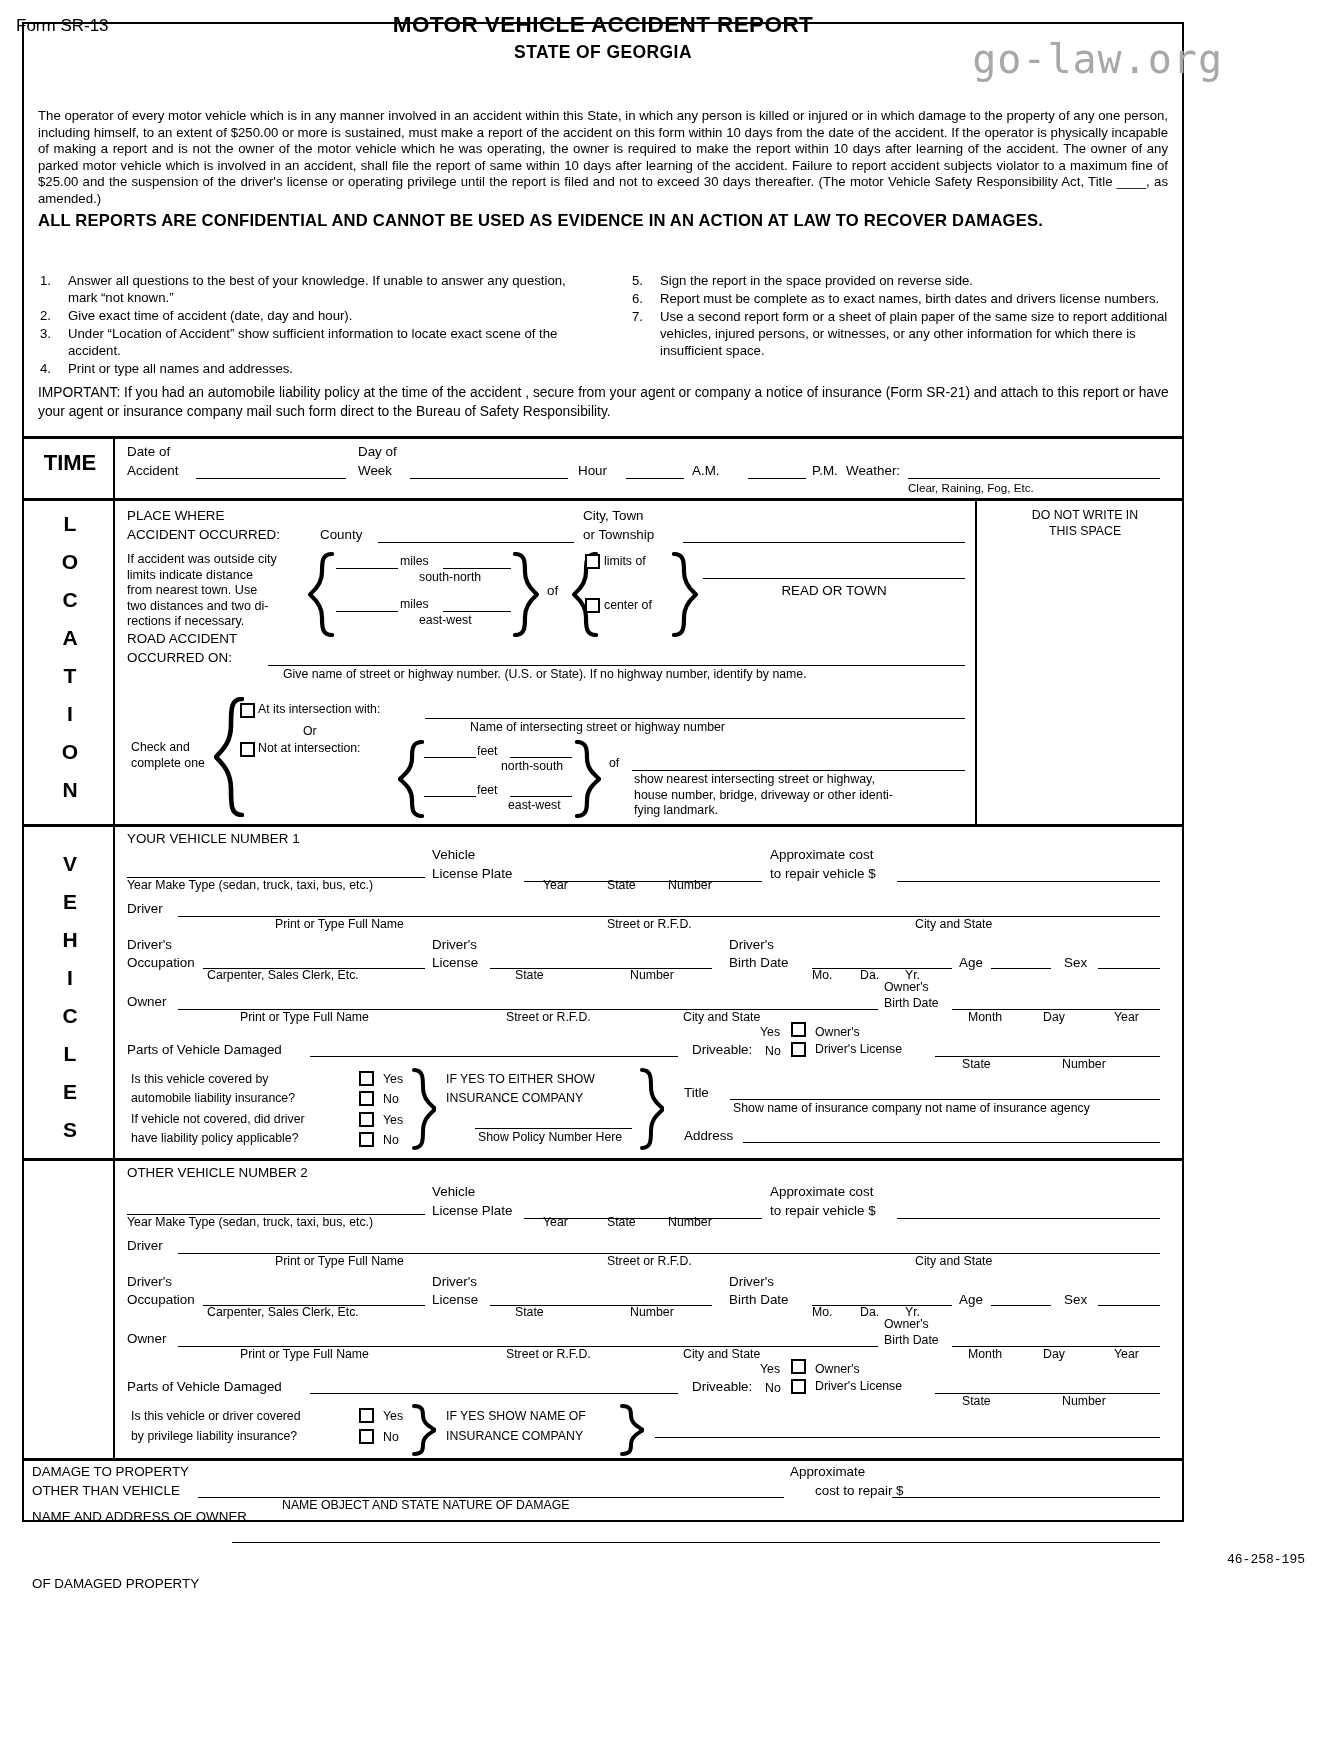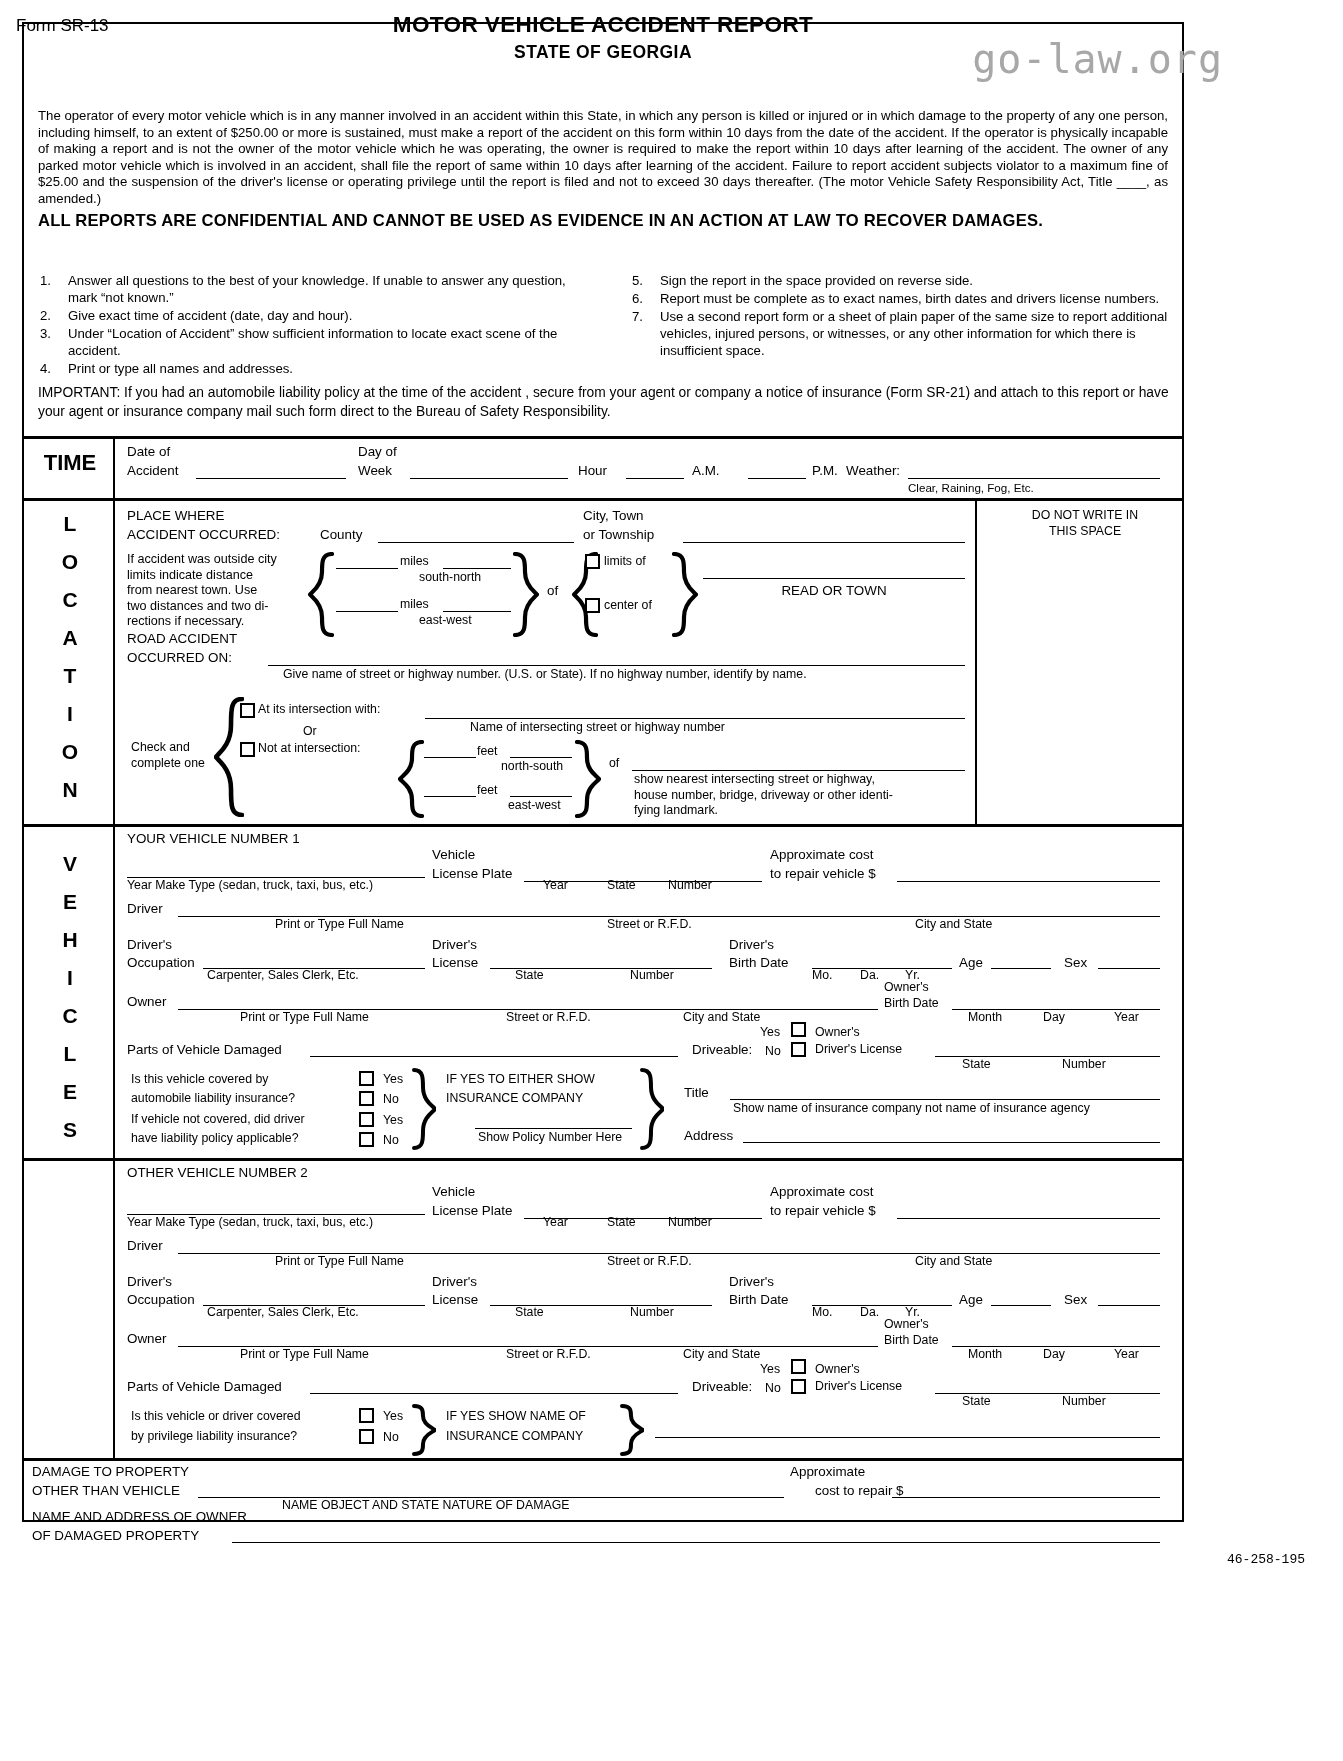--- a/index.html
+++ b/index.html
@@ -501,18 +501,18 @@
   <div class="fld" style="left:32px;top:1464px;">DAMAGE TO PROPERTY</div>
   <div class="fld" style="left:32px;top:1483px;">OTHER THAN VEHICLE</div>
   <div class="rule" style="left:198px;top:1497px;width:586px;"></div>
   <div class="fld small" style="left:282px;top:1498px;">NAME OBJECT AND STATE NATURE OF DAMAGE</div>
 
   <div class="fld" style="left:790px;top:1464px;">Approximate</div>
   <div class="fld" style="left:790px;top:1483px;margin-left:25px;">cost to repair  $</div>
   <div class="rule" style="left:892px;top:1497px;width:268px;"></div>
 
   <div class="fld" style="left:32px;top:1509px;">NAME AND ADDRESS OF OWNER</div>
-  <div class="fld" style="left:32px;top:1528px;text-align:right;">OF DAMAGED PROPERTY</div>
+  <div class="fld" style="left:32px;top:1576px;text-align:right;">OF DAMAGED PROPERTY</div>
   <div class="rule" style="left:232px;top:1542px;width:928px;"></div>
 
   <div class="footnum" style="top:1552px;right:38px;">46-258-195</div>
 
 </div>
 
 </body></html>

